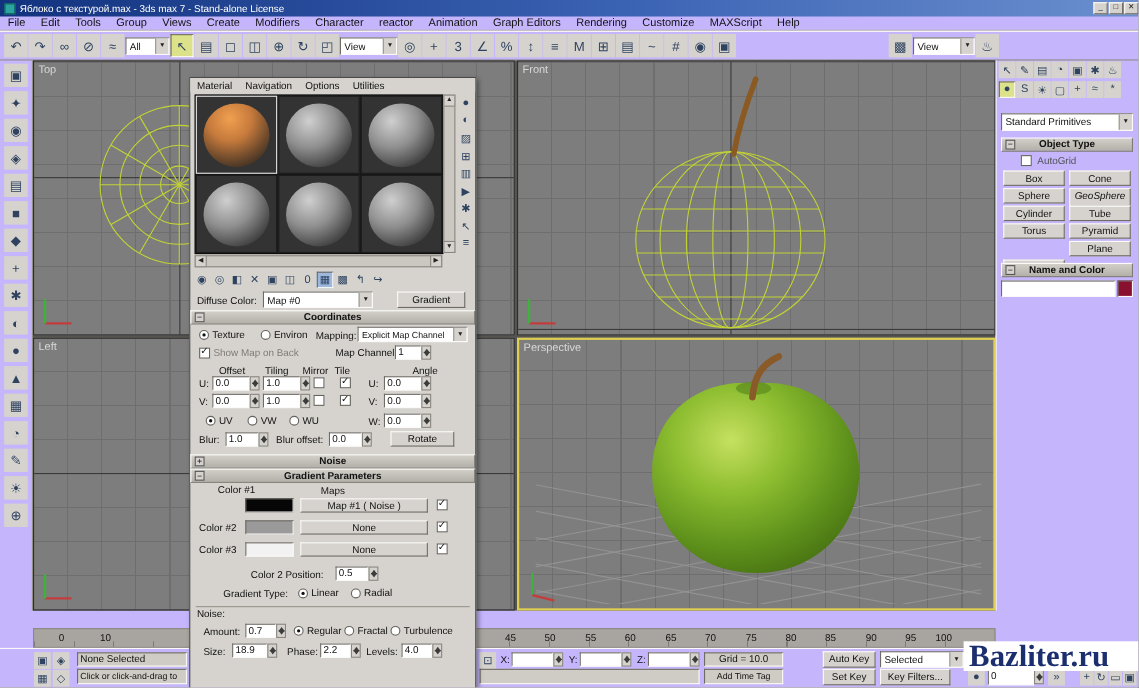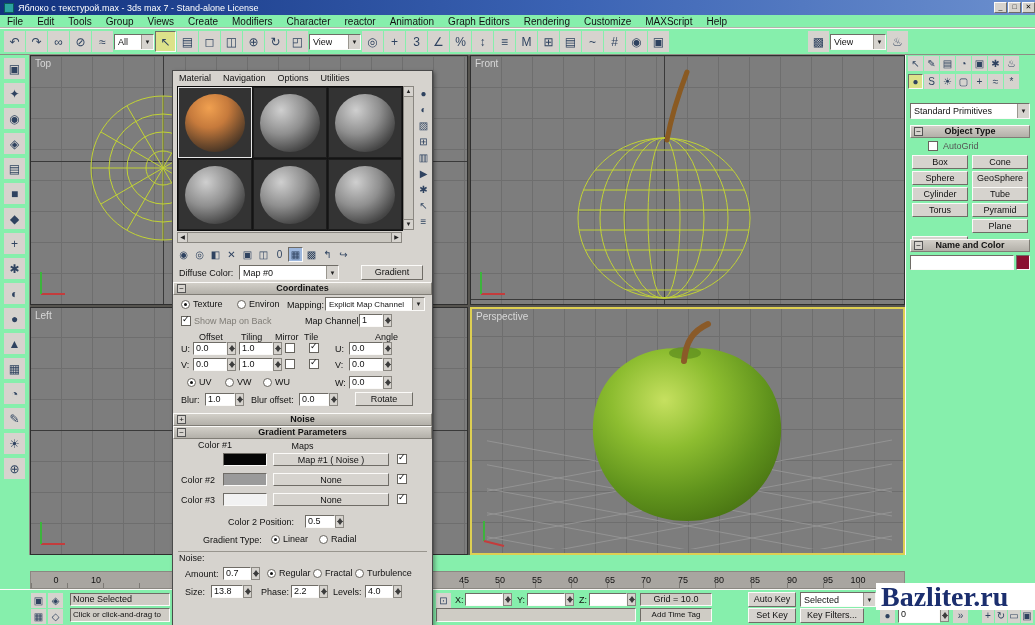--- a/index.html
+++ b/index.html
@@ -1,17 +1,17 @@
 <!DOCTYPE html>
 <html><head>
 <meta charset="utf-8">
 <style>
 *{margin:0;padding:0;box-sizing:border-box;font-family:"Liberation Sans",sans-serif;}
 html,body{width:1035px;height:625px;overflow:hidden;background:#d6d3ce;}
-#root{position:relative;width:1035px;height:625px;background:#86efac;font-size:9px;color:#111;overflow:hidden;}
+#root{position:relative;width:1035px;height:625px;background:#c4b5fd;font-size:9px;color:#111;overflow:hidden;}
 .abs{position:absolute;}
 .raised{background:#d6d3ce;border:1px solid;border-color:#fbfaf8 #6f6c66 #6f6c66 #fbfaf8;}
 .sunken{border:1px solid;border-color:#6f6c66 #fbfaf8 #fbfaf8 #6f6c66;}
 .ic{display:flex;align-items:center;justify-content:center;width:21px;height:21px;background:#d6d3ce;color:#2f4360;font-size:12px;border:1px solid #d6d3ce;flex:none;}
 .ic::before{content:attr(data-glyph);}
 .ic.sm{width:15px;height:15px;font-size:10px;}
 .ic.on{background:#dce28a;border-color:#6f6c66 #fbfaf8 #fbfaf8 #6f6c66;}
 .ic.onb{background:#9db7dd;border-color:#6f6c66 #fbfaf8 #fbfaf8 #6f6c66;}
 .dd{background:#fff;border:1px solid;border-color:#6f6c66 #fbfaf8 #fbfaf8 #6f6c66;display:flex;align-items:center;justify-content:space-between;height:16px;padding-left:3px;flex:none;}
 .dd i{font-style:normal;white-space:nowrap;overflow:hidden;font-size:9px;}
@@ -285,21 +285,21 @@
     <div class="dd" style="position:absolute;left:4px;top:48px;width:120px;">
         <i>Standard Primitives</i>
         <span class="dda"></span>
       </div>
     <div class="roll" style="position:absolute;left:4px;top:70px;width:120px;"><span class="pm">−</span><span>Object Type</span></div>
     <span class="cb" style="left:22px;top:86px;"></span>
     <span class="lb" style="left:37px;top:86px;color:#555;">AutoGrid</span>
     <span class="bt" style="left:6px;top:100px;width:56px;height:14px;">Box</span>
     <span class="bt" style="left:66px;top:100px;width:56px;height:14px;">Cone</span>
     <span class="bt" style="left:6px;top:116px;width:56px;height:14px;">Sphere</span>
-    <span class="bt" style="left:66px;top:116px;width:56px;height:18px;">GeoSphere</span>
+    <span class="bt" style="left:66px;top:116px;width:56px;height:18px;font-style:italic;">GeoSphere</span>
     <span class="bt" style="left:6px;top:132px;width:56px;height:14px;">Cylinder</span>
     <span class="bt" style="left:66px;top:132px;width:56px;height:14px;">Tube</span>
     <span class="bt" style="left:6px;top:148px;width:56px;height:14px;">Torus</span>
     <span class="bt" style="left:66px;top:148px;width:56px;height:14px;">Pyramid</span>
     <span class="bt" style="left:6px;top:181px;width:56px;height:14px;">Teapot</span>
     <span class="bt" style="left:66px;top:164px;width:56px;height:14px;">Plane</span>
     <div class="roll" style="position:absolute;left:4px;top:184px;width:120px;"><span class="pm">−</span><span>Name and Color</span></div>
     <span class="nf" style="left:4px;top:200px;width:104px;height:15px;"></span>
     <span style="position:absolute;left:110px;top:200px;width:14px;height:15px;background:#8a1030;border:1px solid;border-color:#6f6c66 #fbfaf8 #fbfaf8 #6f6c66;"></span>
   </div>
@@ -559,21 +559,21 @@
         </span>
       <span class="rd" style="left:140px;top:129px;">
           <u></u>
           <span>Fractal</span>
         </span>
       <span class="rd" style="left:182px;top:129px;">
           <u></u>
           <span>Turbulence</span>
         </span>
       <span class="lb" style="left:12px;top:148px;">Size:</span>
-      <span class="nf" style="left:38px;top:146px;width:32px;">13.8</span>
+      <span class="nf" style="left:38px;top:146px;width:32px;">18.9</span>
       <span class="sp" style="left:70px;top:146px;"></span>
       <span class="lb" style="left:88px;top:148px;">Phase:</span>
       <span class="nf" style="left:118px;top:146px;width:28px;">2.2</span>
       <span class="sp" style="left:146px;top:146px;"></span>
       <span class="lb" style="left:160px;top:148px;">Levels:</span>
       <span class="nf" style="left:192px;top:146px;width:28px;">4.0</span>
       <span class="sp" style="left:220px;top:146px;"></span>
     </div>
   </div>
 

